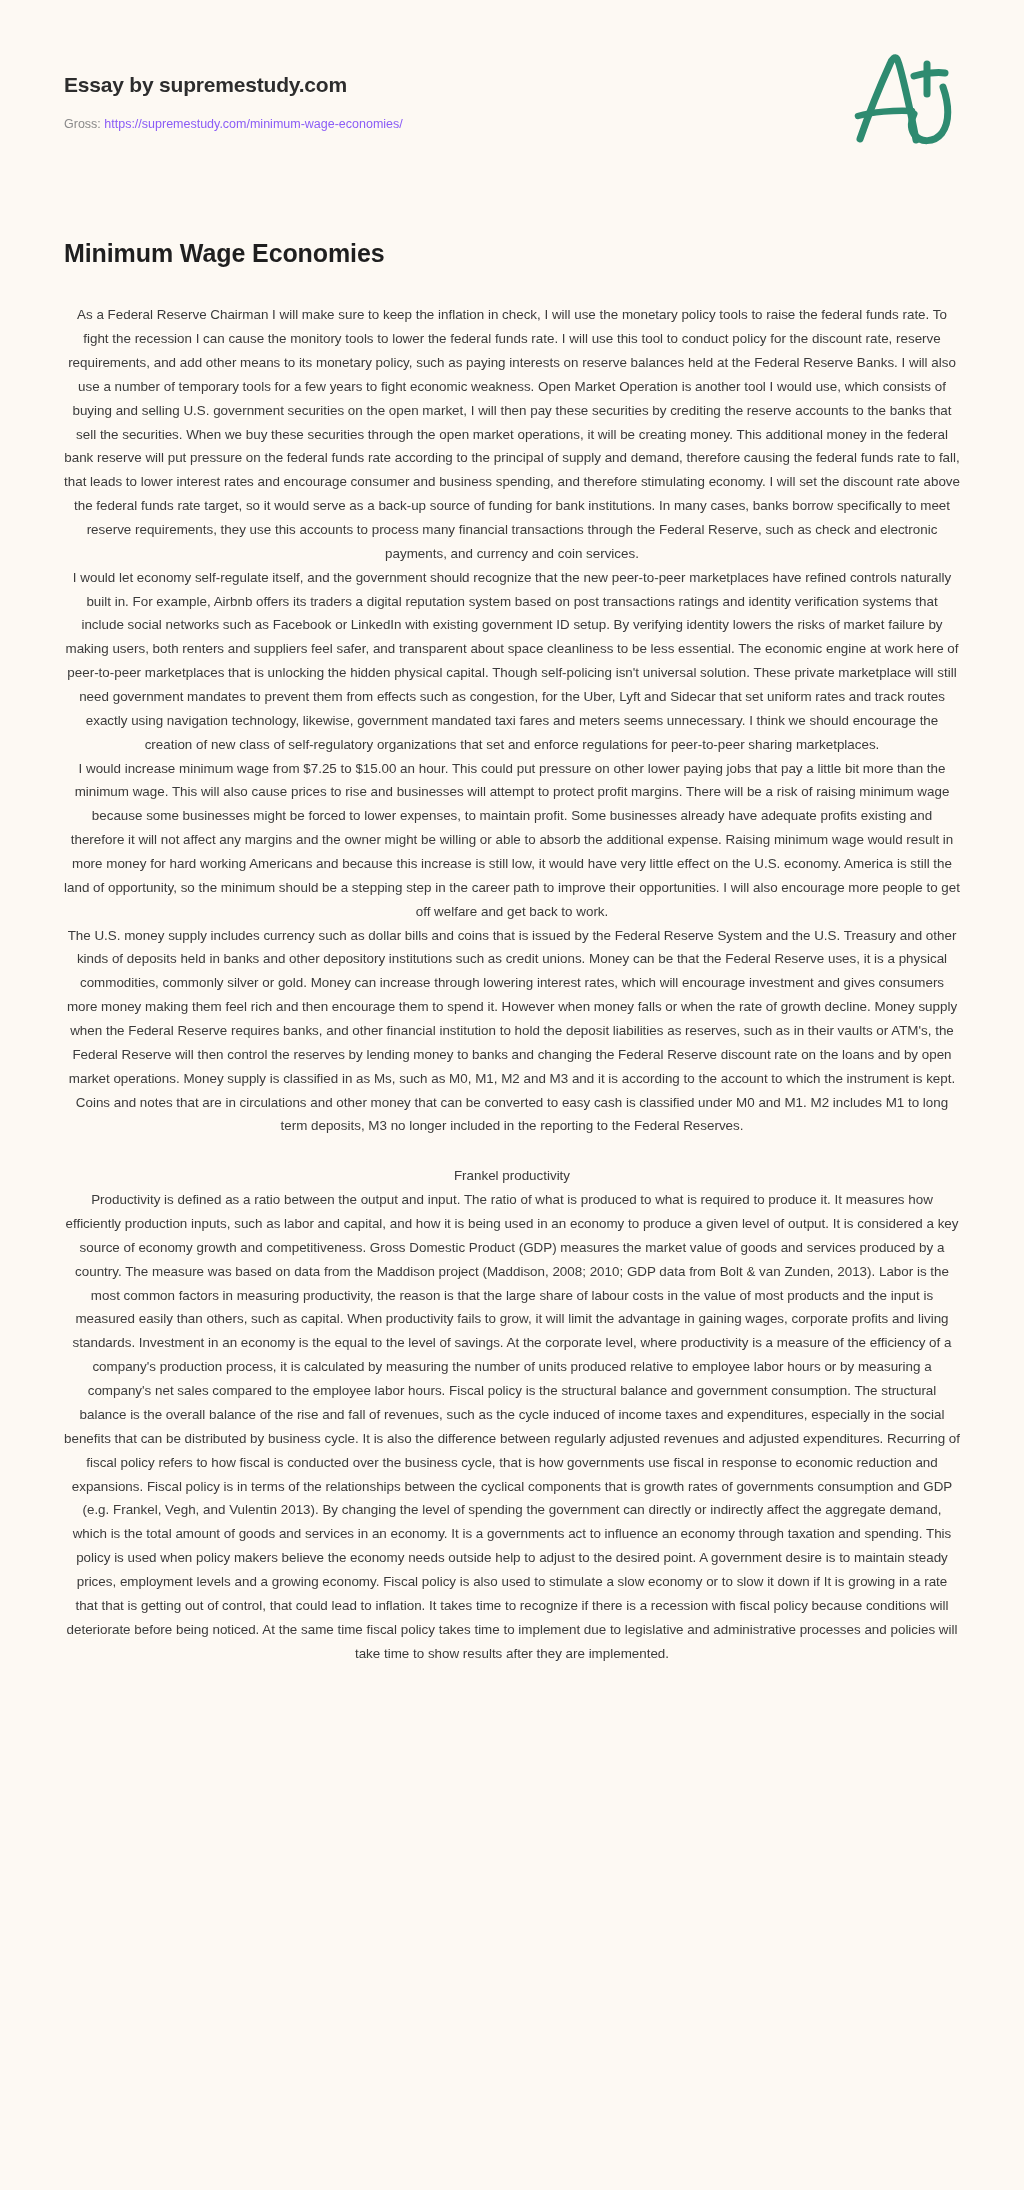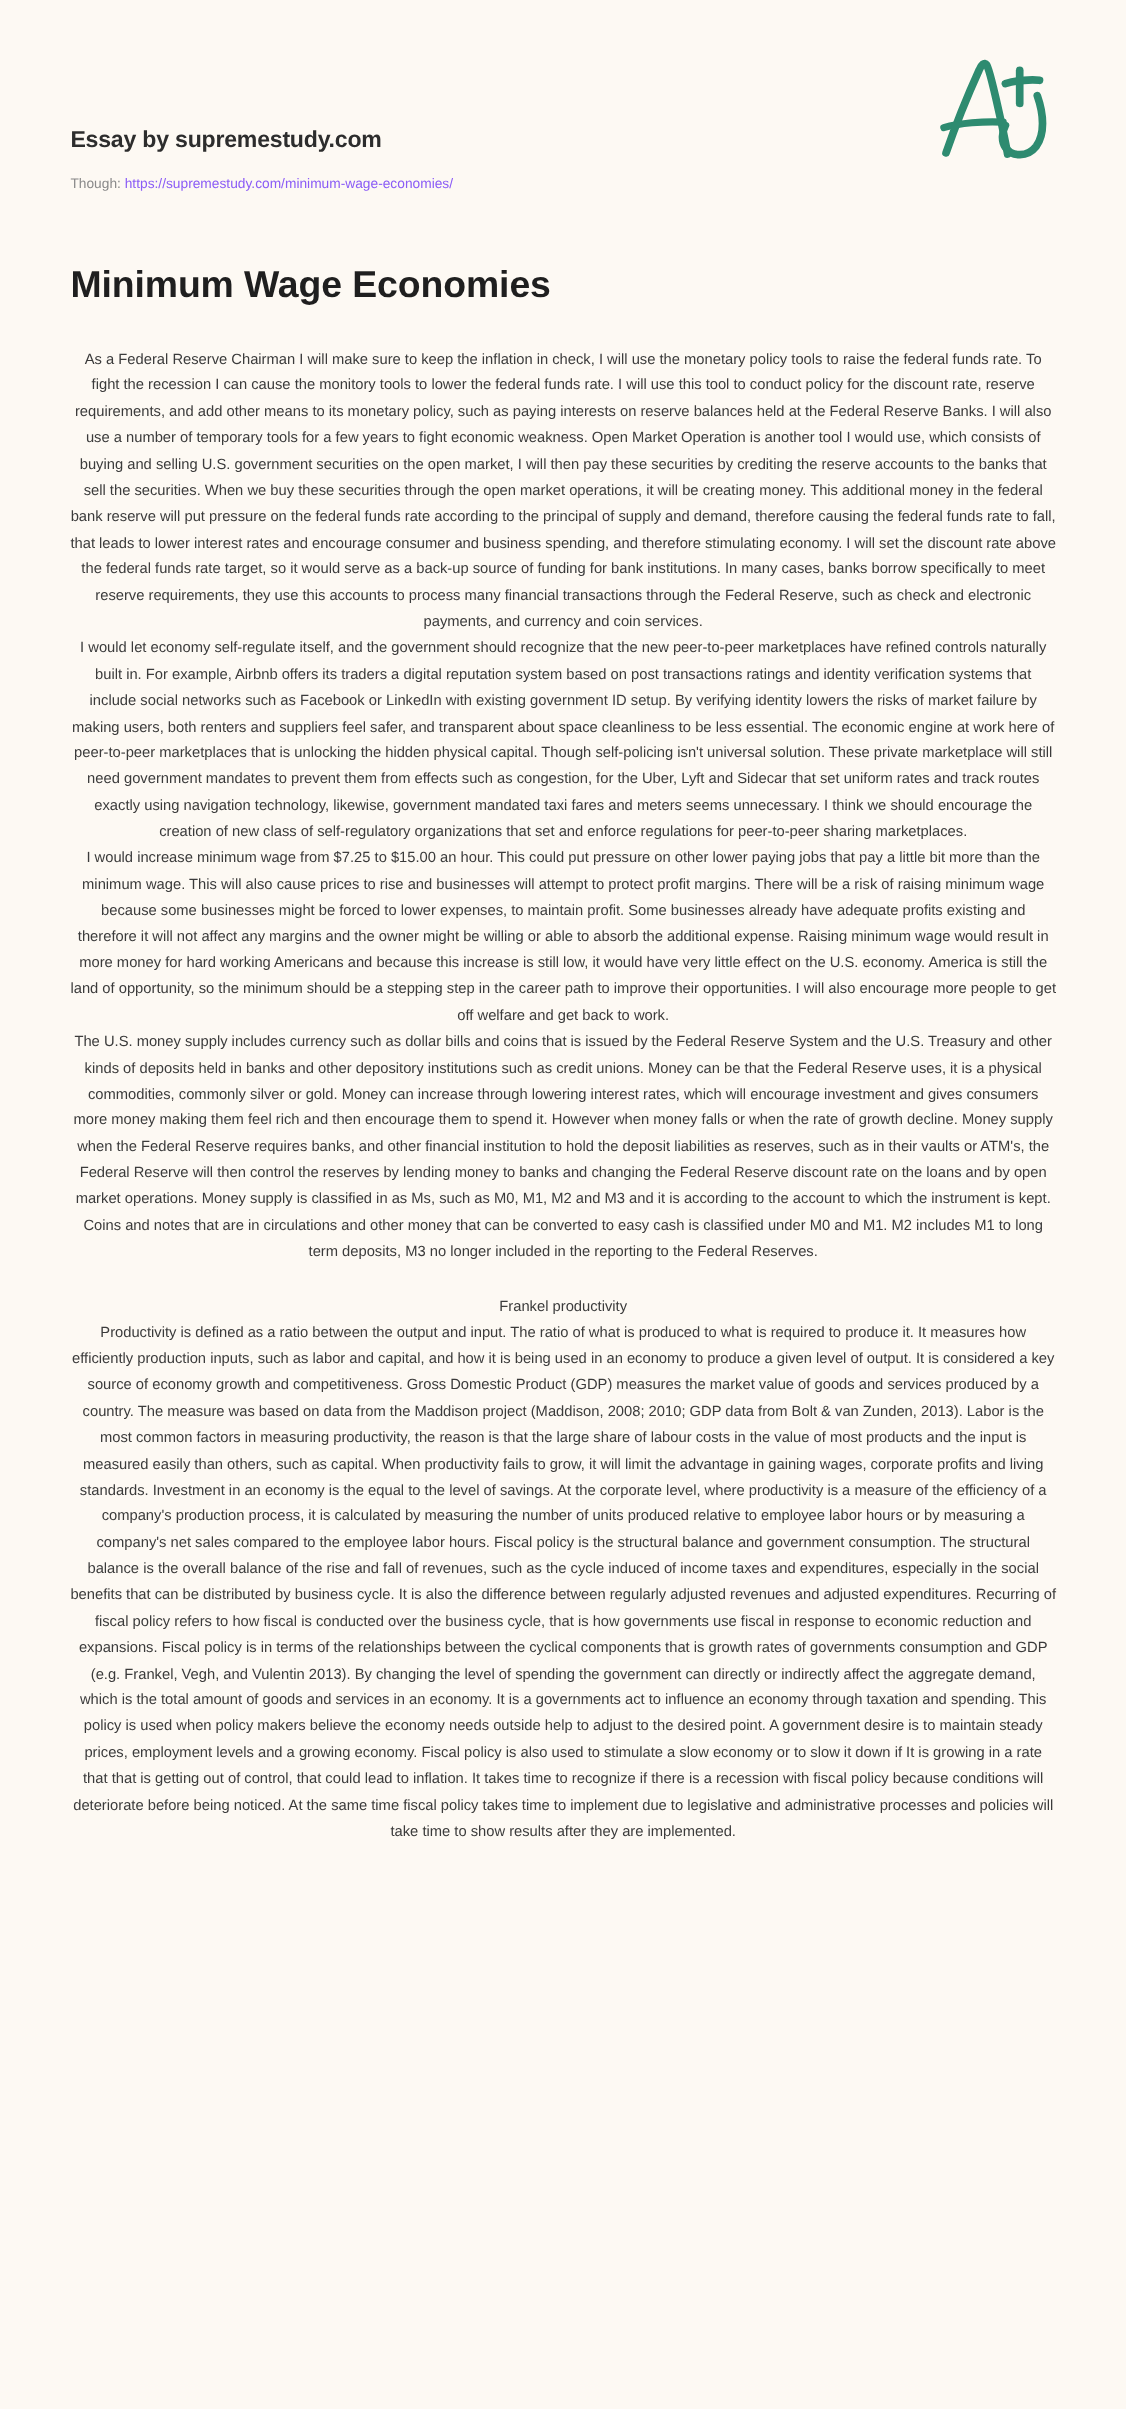--- a/index.html
+++ b/index.html
@@ -18,21 +18,21 @@
 
   .page {
     width: 1024px;
     position: relative;
     box-sizing: border-box;
   }
 
   
   .site-header {
     position: relative;
-    padding: 115px 64px 0 64px;
+    padding: 72px 64px 0 64px;
     box-sizing: border-box;
     height: 152px;
   }
   .brand-title {
     font-size: 21px;
     font-weight: bold;
     letter-spacing: -0.2px;
     color: #2d2d2d;
     margin: 0;
     line-height: 1.2;
@@ -64,21 +64,21 @@
     width: 116px;
     height: 104px;
   }
 
   
   .article {
     padding: 0 64px 40px 64px;
     box-sizing: border-box;
   }
   .article-title {
-    font-size: 34px;
+    font-size: 25px;
     font-weight: bold;
     color: #1f1f1f;
     margin: 86px 0 0 0;
     line-height: 1.25;
     letter-spacing: -0.1px;
   }
   .body-text {
     font-size: 13.4px;
     line-height: 1.78;
     color: #3b3b3b;
@@ -95,21 +95,21 @@
   }
 </style>
 </head>
 <body>
 
 <div class="page">
 
   <header class="site-header">
     <h1 class="brand-title">Essay by supremestudy.com</h1>
     <div class="source-line">
-      <span class="source-label">Though:</span>
+      <span class="source-label">Gross:</span>
       <a class="source-url" href="#">https://supremestudy.com/minimum-wage-economies/</a>
     </div>
 
     <div class="logo-wrap">
       <svg viewBox="0 0 116 104" xmlns="http://www.w3.org/2000/svg">
         <g fill="none" stroke="#2e8b70" stroke-linecap="round" stroke-linejoin="round">
 
           <path d="M14 97 C22 74 34 44 44 22 C46 17 49 14 51 17 C54 22 59 45 64 68 C67 82 69 92 70 98" stroke-width="7"></path>
           <path d="M12 74 C26 70 48 68 66 69" stroke-width="6.5"></path>
 

